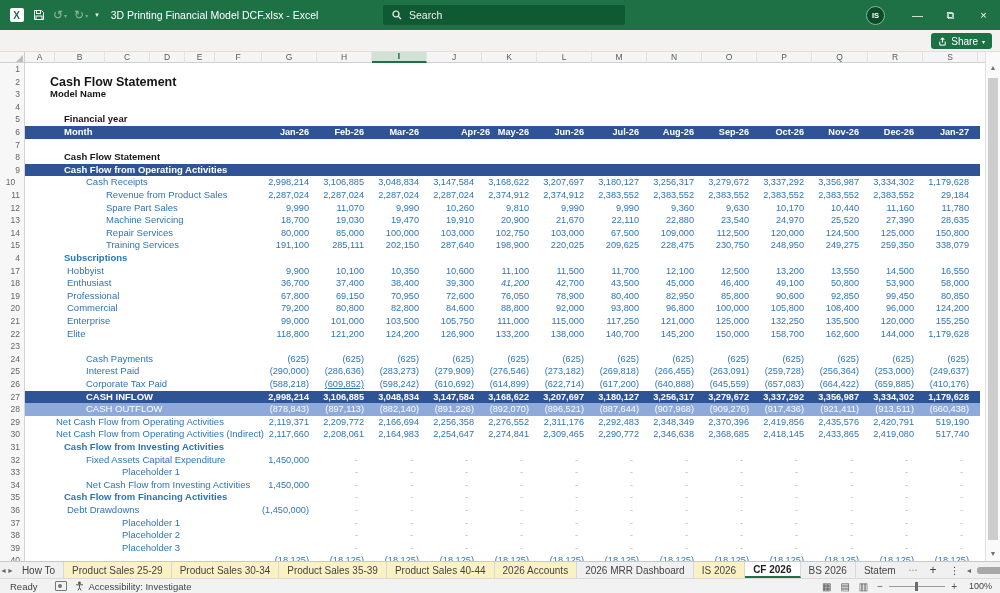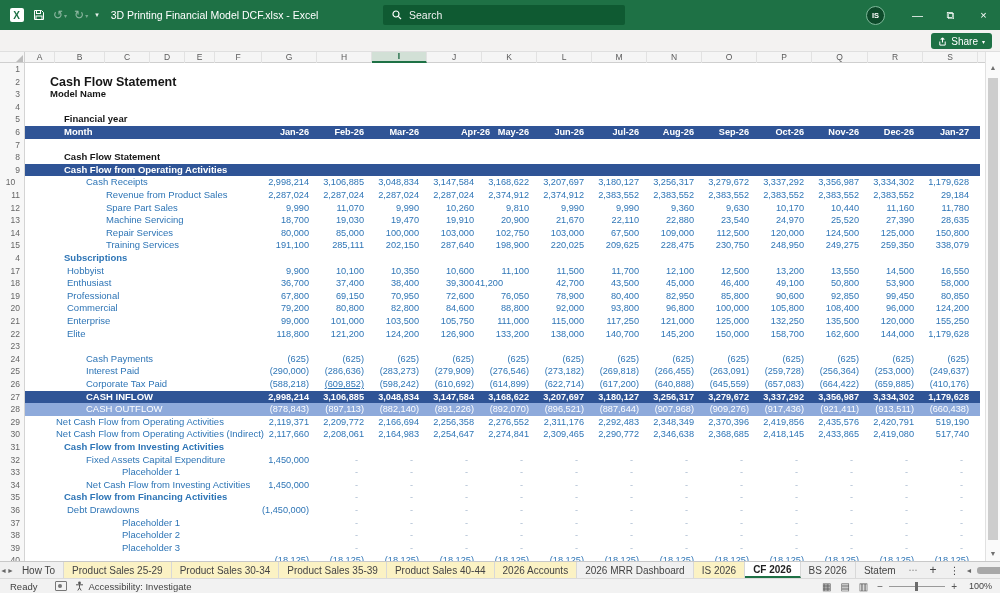--- a/index.html
+++ b/index.html
@@ -362,21 +362,21 @@
         <span class="gval" style="left: 787px;">13,550</span>
         <span class="gval" style="left: 842px;">14,500</span>
         <span class="gval" style="left: 897px;">16,550</span>
       </div>
       <div class="grow blue" style="top: 214.2px;">
         <span class="glabel" style="left: 42px;">Enthusiast</span>
         <span class="gval" style="left: 237px;">36,700</span>
         <span class="gval" style="left: 292px;">37,400</span>
         <span class="gval" style="left: 347px;">38,400</span>
         <span class="gval" style="left: 402px;">39,300</span>
-        <span class="gval" style="left: 431px;">41,200</span>
+        <span class="gval" style="left: 457px; font-style: italic;">41,200</span>
         <span class="gval" style="left: 512px;">42,700</span>
         <span class="gval" style="left: 567px;">43,500</span>
         <span class="gval" style="left: 622px;">45,000</span>
         <span class="gval" style="left: 677px;">46,400</span>
         <span class="gval" style="left: 732px;">49,100</span>
         <span class="gval" style="left: 787px;">50,800</span>
         <span class="gval" style="left: 842px;">53,900</span>
         <span class="gval" style="left: 897px;">58,000</span>
       </div>
       <div class="grow blue" style="top: 226.8px;">

